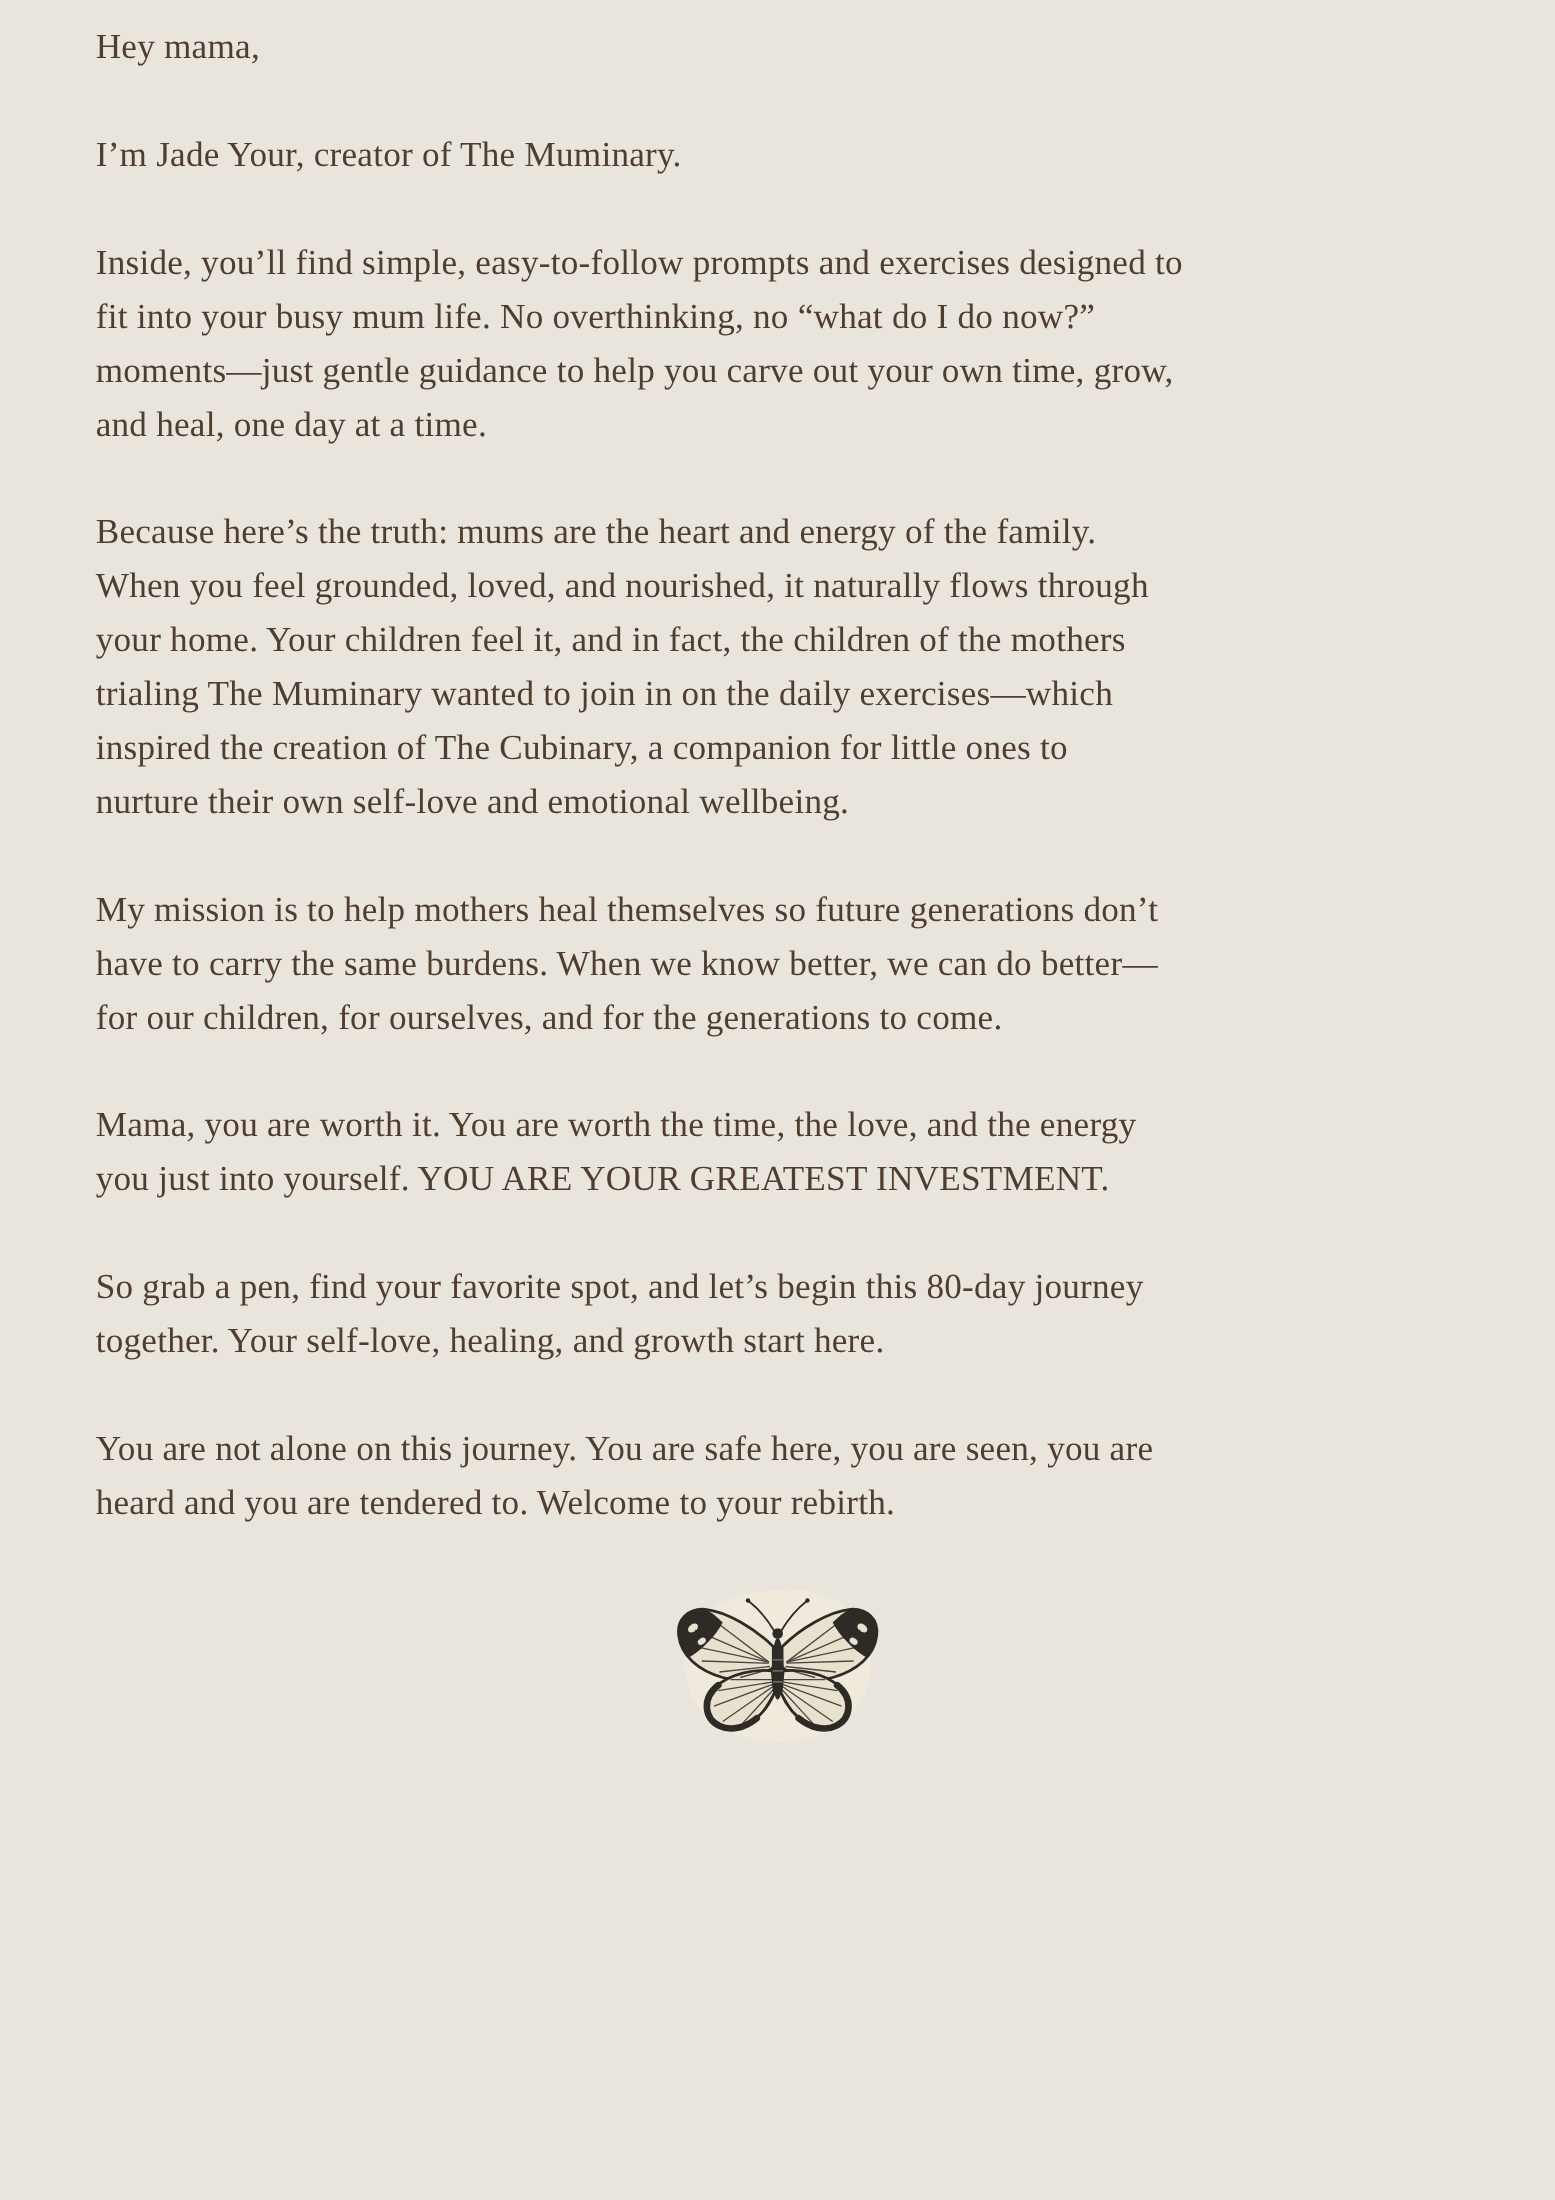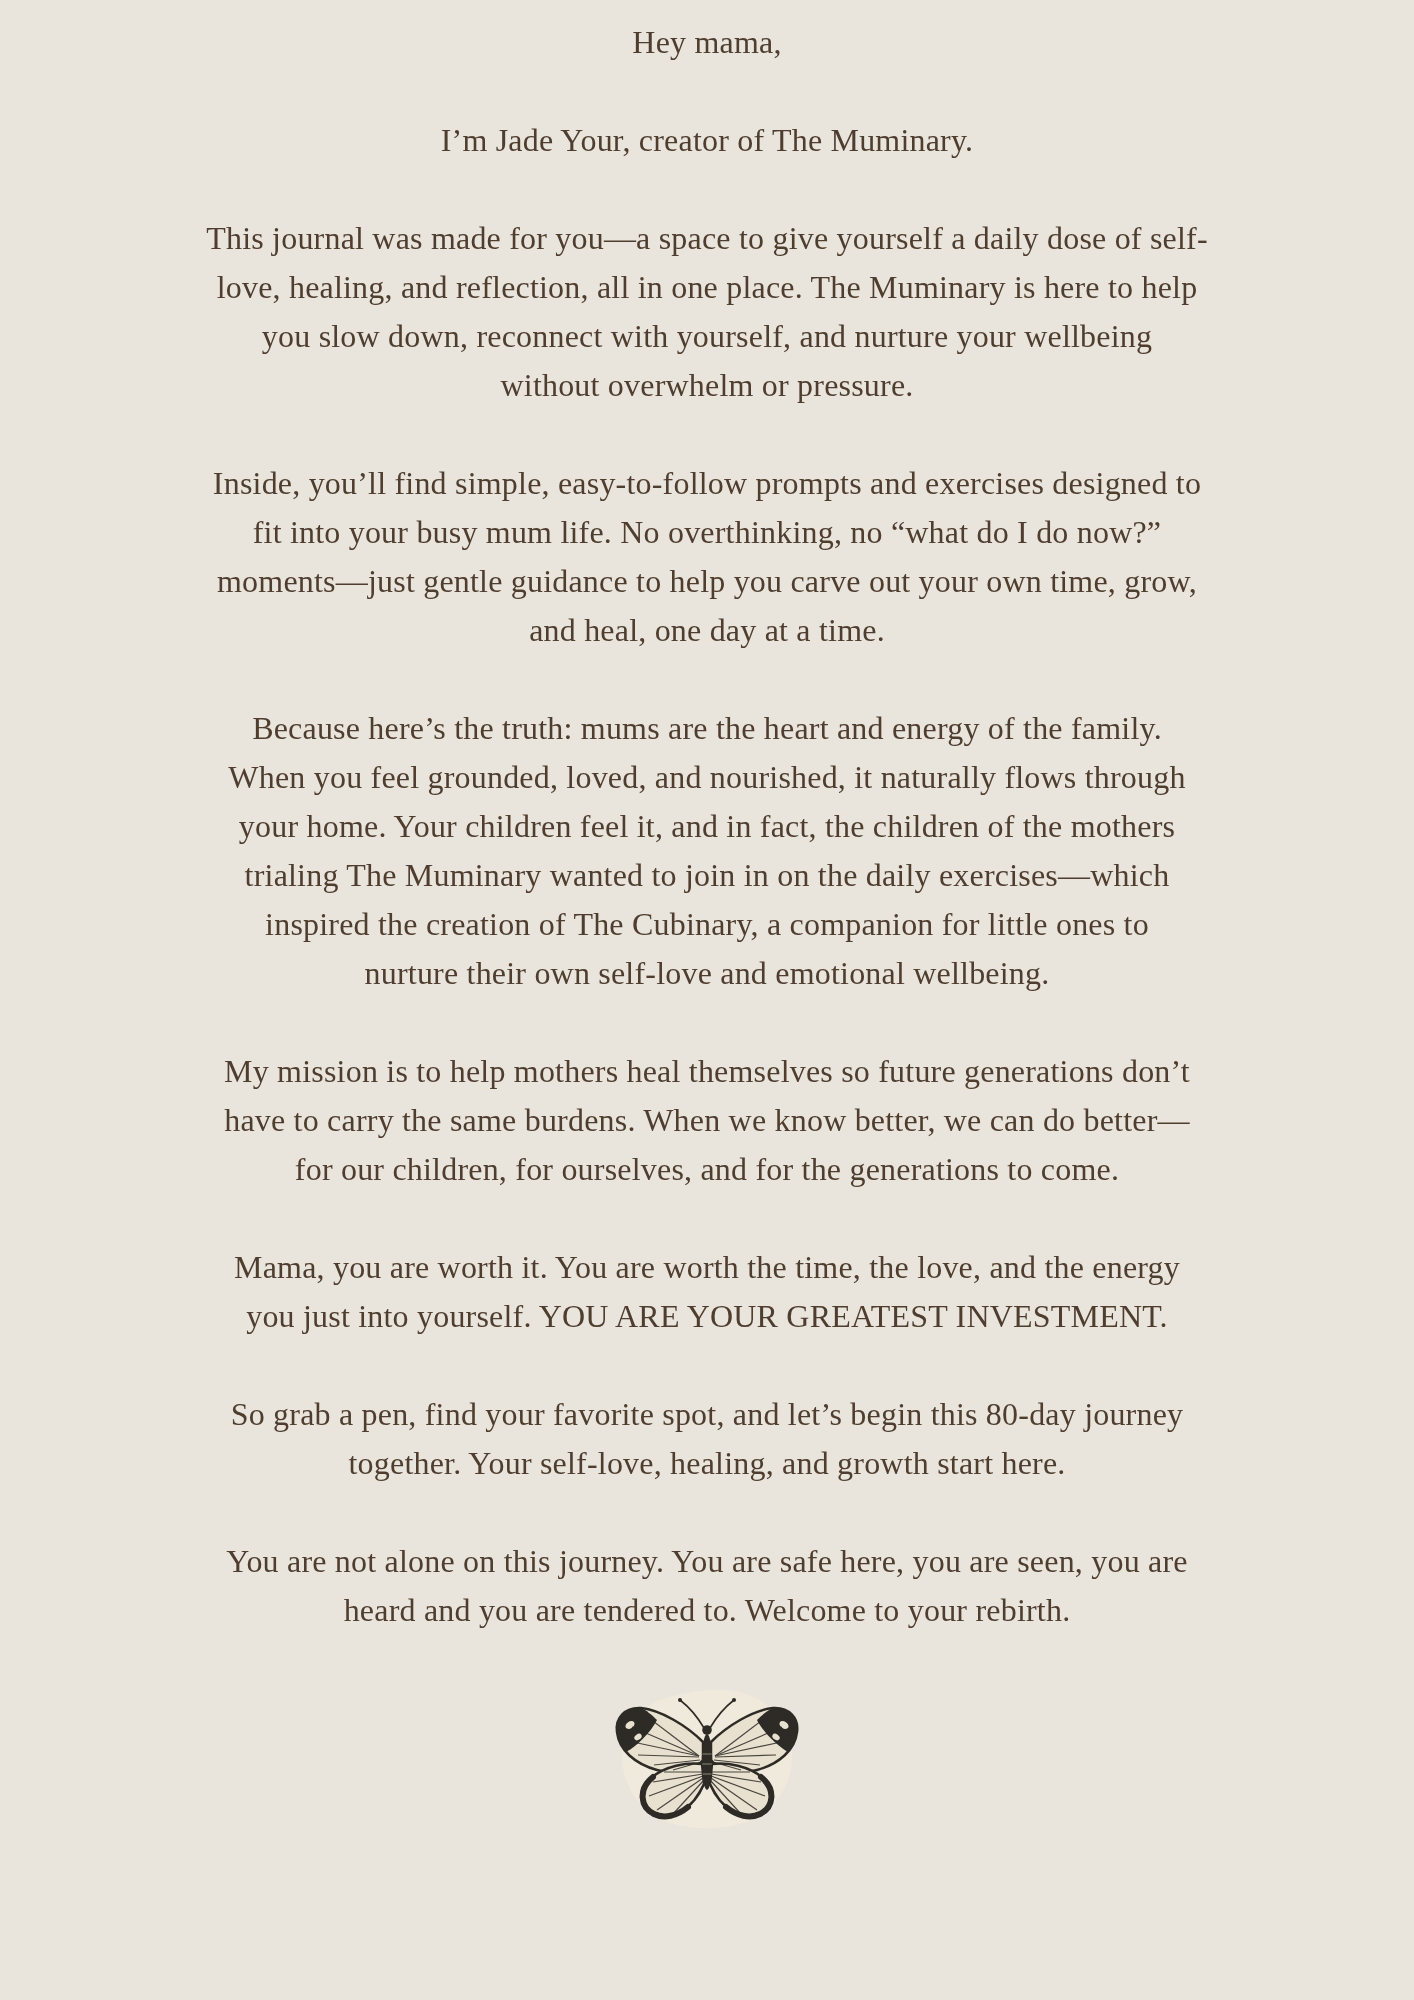--- a/index.html
+++ b/index.html
@@ -16,45 +16,41 @@
     overflow: hidden;
   }
   .page {
     width: 1414px;
     height: 2000px;
     padding-top: 18px;
   }
   .para {
     max-width: 1240px;
     margin: 0 auto 49px auto;
-    text-align: center;
+    text-align: left;
     font-size: 32px;
     line-height: 49px;
     letter-spacing: 0.2px;
     white-space: pre-line;
   }
   figure.butterfly {
     margin: 14px auto 0 auto;
     width: 200px;
     height: 150px;
     padding: 0;
     display: block;
   }
   figure.butterfly svg { display: block; }
 </style>
 </head>
 <body>
 
 <main class="page">
   <p class="para">Hey mama,</p>
   <p class="para">I’m Jade Your, creator of The Muminary.</p>
-  <p class="para">This journal was made for you—a space to give yourself a daily dose of self-
-love, healing, and reflection, all in one place. The Muminary is here to help
-you slow down, reconnect with yourself, and nurture your wellbeing
-without overwhelm or pressure.</p>
   <p class="para">Inside, you’ll find simple, easy-to-follow prompts and exercises designed to
 fit into your busy mum life. No overthinking, no “what do I do now?”
 moments—just gentle guidance to help you carve out your own time, grow,
 and heal, one day at a time.</p>
   <p class="para">Because here’s the truth: mums are the heart and energy of the family.
 When you feel grounded, loved, and nourished, it naturally flows through
 your home. Your children feel it, and in fact, the children of the mothers
 trialing The Muminary wanted to join in on the daily exercises—which
 inspired the creation of The Cubinary, a companion for little ones to
 nurture their own self-love and emotional wellbeing.</p>

